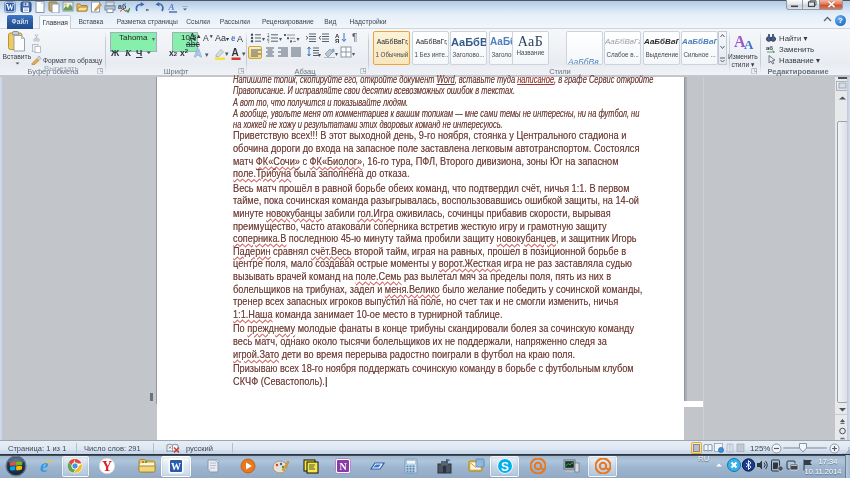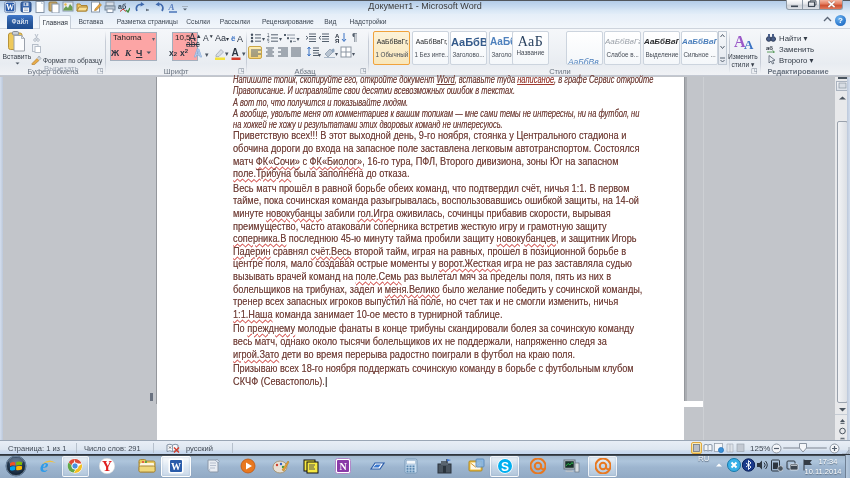--- a/index.html
+++ b/index.html
@@ -39,21 +39,21 @@
   background:radial-gradient(circle at 35% 30%, #6fb4ef, #2f7cd0 60%, #1b5faf); color:#fff; font-size:8px; font-weight:bold; text-align:center; line-height:11px;}
 
 
 #ribbon { left:0; top:29px; width:850px; height:47px;
   background:linear-gradient(#f5f7fa,#eef1f5 45%,#e8ecf1 75%,#f0f2f5); border-bottom:1px solid #c3c8d2; }
 .gsep { position:absolute; top:2px; height:42px; width:1px; background:linear-gradient(rgba(190,198,210,0),#c6ccd6 25%,#c6ccd6 75%,rgba(190,198,210,0)); }
 .glabel { position:absolute; top:38px; height:9px; font-size:7.5px; color:#68727f; text-align:center; }
 .launcher { position:absolute; top:38px; width:7px; height:7px; font-size:7px; color:#7a8595; }
 .rbtn-txt { position:absolute; font-size:7.8px; color:#333b46; }
 .rbtn-gray { color:#9aa4b2;margin-top:30px; }
-.combo { position:absolute; background:#fca5a5; border:1px solid #a4afbd; height:29px; font-size:8px; color:#222; padding-left:2px; }
+.combo { position:absolute; background:#86efac; border:1px solid #a4afbd; height:20px; font-size:8px; color:#222; padding-left:8px; }
 .combo .arr { position:absolute; right:1px; top:2px; font-size:6px; color:#55606e; }
 
 
 .stylecard { position:absolute; top:2px; width:37px; height:34px; background:linear-gradient(#ffffff,#f4f7fa); border:1px solid #ccd4de; border-radius:2px; overflow:hidden; text-align:center;}
 .stylecard .sample { display:block; margin-top:4px; font-size:8.5px; color:#26282b; line-height:12px; white-space:nowrap;}
 .stylecard .slabel { display:block; font-size:6.8px; color:#444b55; margin-top:3px; white-space:nowrap; transform:scaleX(0.92); transform-origin:center;}
 
 
 #docarea { left:0; top:77px; width:850px; height:363px; background:#c2c5ca; }
 #page { position:absolute; left:157px; top:0; width:527px; height:363px; background:#fff; }
@@ -82,21 +82,20 @@
   background:linear-gradient(#5c6670 0%,#3f474f 6%,#a3b9cf 10%,#aec5dc 30%,#9db5cf 55%,#97afc9 80%,#91a9c4 100%); }
 #taskbar::after { content:""; position:absolute; left:0; top:0; width:100%; height:1px; background:#2f353c; }
 .tico { position:absolute; top:4px; width:16px; height:16px; }
 .tbox { position:absolute; top:2px; width:28px; height:21px; border:1px solid rgba(255,255,255,0.75); border-radius:2px; background:linear-gradient(rgba(255,255,255,0.75),rgba(235,243,250,0.55) 45%,rgba(215,230,245,0.45)); box-shadow:inset 0 0 2px rgba(120,150,185,0.5), 0 0 1px rgba(90,110,135,0.6); }
 </style>
 </head>
 <body>
 <div id="app">
 
   <div class="abs" id="titlebar"></div>
-  <div class="abs" id="title-text">Документ1  -  Microsoft Word</div>
   <div class="abs" id="winbtns" style="width:850px;">
     <div class="winbtn" id="btn-min">
         <svg width="15" height="9" style="margin:0 auto;">
           <rect x="4" y="5.5" width="7" height="1.6" fill="#3e4854"></rect>
         </svg>
       </div>
     <div class="winbtn" id="btn-res">
         <svg width="15" height="9" style="margin:0 auto;">
           <rect x="4.5" y="2" width="6" height="4.5" fill="none" stroke="#3e4854" stroke-width="1.1"></rect>
           <path d="M6 2 L6 0.8 L12 0.8 L12 5 L10.5 5" fill="none" stroke="#3e4854" stroke-width="0.9"></path>
@@ -490,21 +489,21 @@
           <text x="0" y="6" font-size="6" fill="#2c3440" font-weight="bold">аб</text>
           <path d="M1 8 L8 8 M6.5 6.5 L8.5 8 L6.5 9.5" stroke="#3a8a3c" fill="none" stroke-width="0.8"></path>
         </svg>
       </div>
     <div class="rbtn-txt" style="left:779px; top:16px;">Заменить</div>
     <div class="abs" style="left:767px; top:26px;">
         <svg width="9" height="10">
           <path d="M2 0.5 L2 8 L4 6 L5.5 9 L6.8 8.4 L5.5 5.6 L8 5.2 Z" fill="#e8edf3" stroke="#55606e" stroke-width="0.8"></path>
         </svg>
       </div>
-    <div class="rbtn-txt" style="left:779px; top:27px;">Второго ▾</div>
+    <div class="rbtn-txt" style="left:779px; top:27px;">Название ▾</div>
   </div>
 
   <div class="abs" id="docarea">
     <div id="page"></div>
     <div id="pageborderL"></div>
     <div id="pageborderR"></div>
     <div id="pageshadowR"></div>
     <div id="vline703"></div>
     <div class="abs" style="left:150px; top:316px; width:3px; height:8px; background:#6a7280;"></div>
     <div id="notch"></div>

